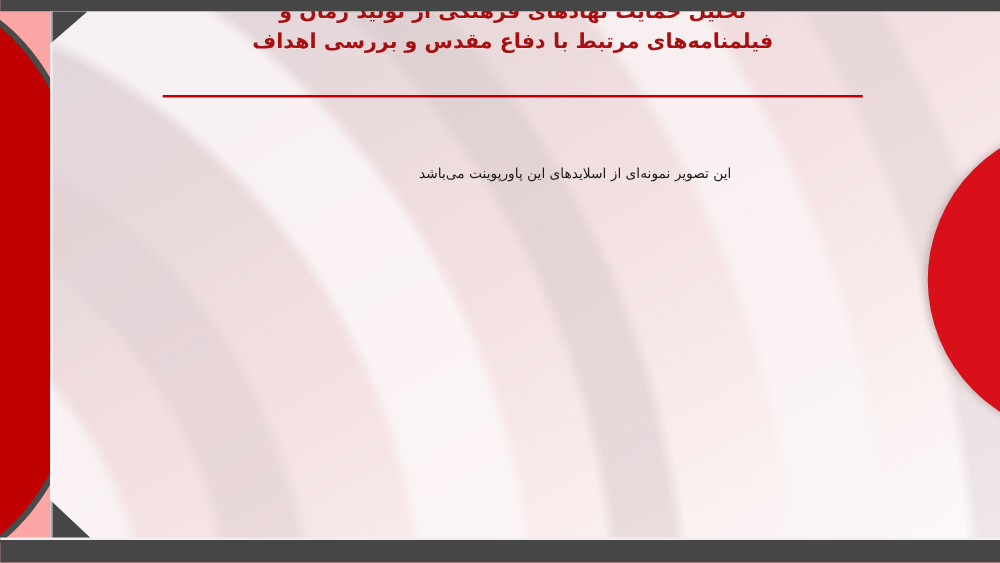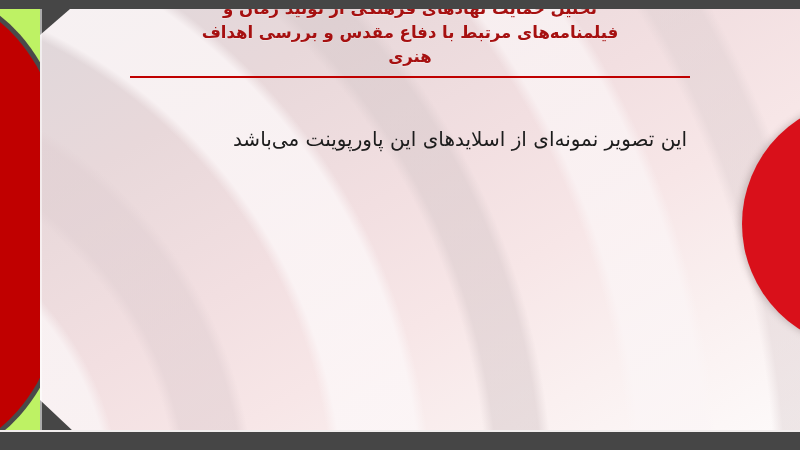--- a/index.html
+++ b/index.html
@@ -3,21 +3,21 @@
 <meta charset="utf-8">
 <style>
   html,body{margin:0;padding:0;}
   body{
     width:800px;height:450px;overflow:hidden;
     font-family:"DejaVu Sans","Liberation Sans",sans-serif;
     background:#464646;
   }
   #slide{
     position:relative;width:800px;height:450px;overflow:hidden;
-    background:#bef264;
+    background:#fca5a5;
   }
 
   
   .frame-top{
     position:absolute;left:0;top:0;width:800px;height:9px;
     background:#464646;z-index:40;
   }
   .frame-bottom{
     position:absolute;left:0;bottom:0;width:800px;height:18px;
     background:#464646;z-index:40;
@@ -124,21 +124,21 @@
   }
 
   
   .body-text{
     position:absolute;
     left:150px;top:122px;width:620px;
     z-index:35;
     text-align:center;
     direction:rtl;
     color:#1c1c1c;
-    font-size:20px;
+    font-size:11px;
     line-height:34px;
   }
   .body-line{display:block;white-space:nowrap;}
 </style>
 </head>
 <body>
 
 <div id="slide">
 
   <div class="left-ellipse"></div>
@@ -146,21 +146,20 @@
   <div class="panel"></div>
   <div class="panel-edge-left"></div>
   <div class="panel-mask-tl"></div>
   <div class="panel-mask-bl"></div>
 
   <div class="right-circle"></div>
 
   <div class="title">
     <span class="title-line">تحلیل حمایت نهادهای فرهنگی از تولید رمان و</span>
     <span class="title-line">فیلمنامه‌های مرتبط با دفاع مقدس و بررسی اهداف</span>
-    <span class="title-line">هنری</span>
   </div>
 
   <div class="title-rule"></div>
 
   <div class="body-text">
     <span class="body-line">این تصویر نمونه‌ای از اسلایدهای این پاورپوینت می‌باشد</span>
   </div>
 
   <div class="frame-top"></div>
   <div class="frame-bottom-hl"></div>

